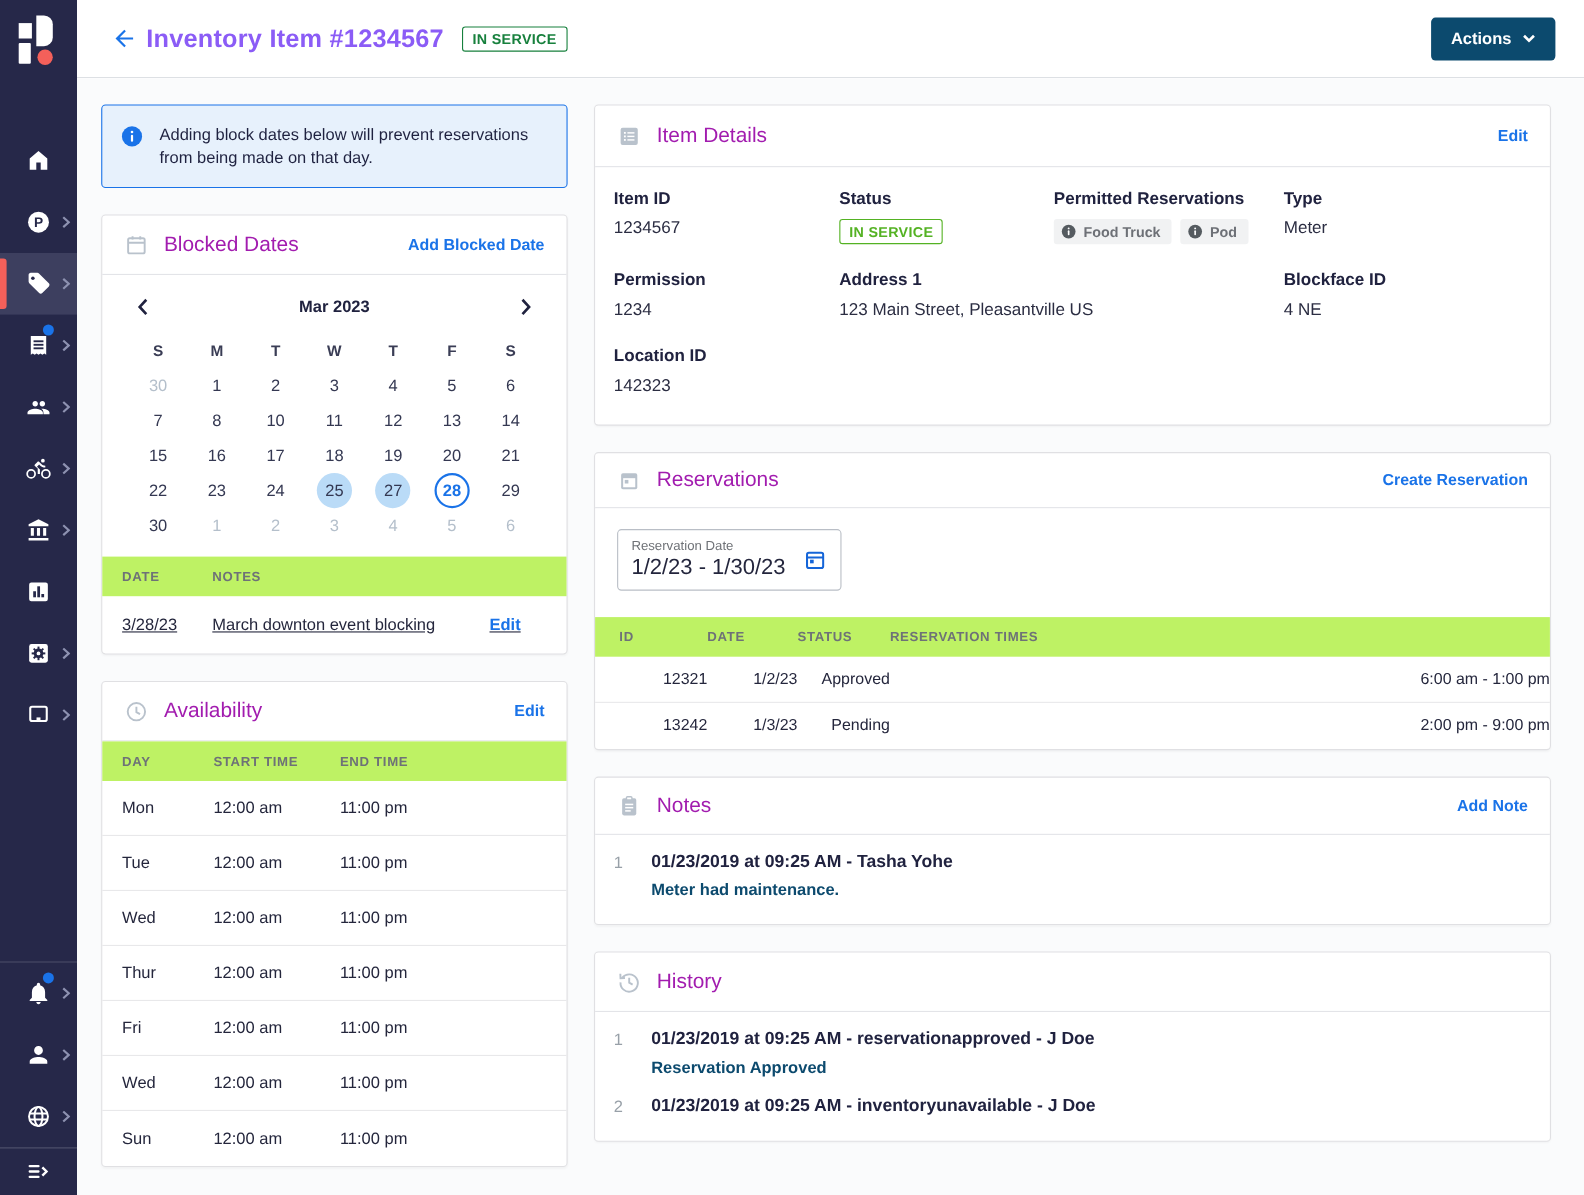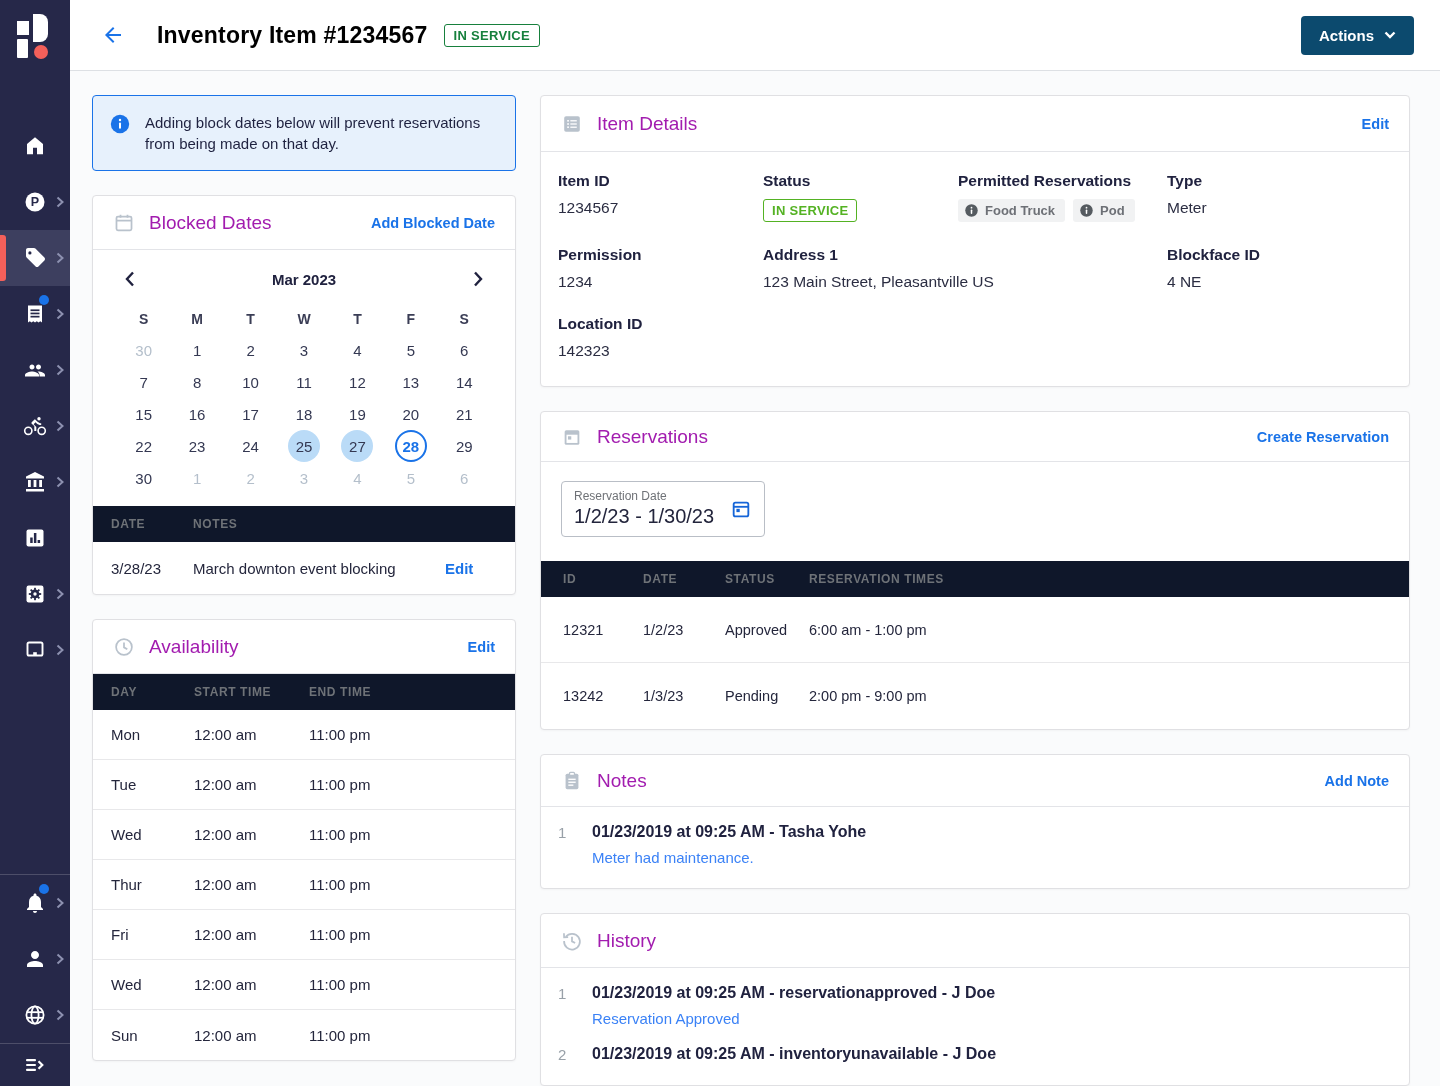--- a/index.html
+++ b/index.html
@@ -21,21 +21,21 @@
   .nav-svg { width:24px; height:24px; fill:#fff; }
   .nav-chev { position:absolute; right:6px; top:50%; transform:translateY(-50%); width:8px; height:12px; stroke:#8d91b0; stroke-width:2; fill:none; }
   .nav-dot { position:absolute; top:9px; right:21px; width:10px; height:10px; border-radius:50%; background:#1a73e8; }
   .nav-bottom { margin-top:auto; border-top:1px solid rgba(255,255,255,.18); }
   .expand-block { border-top:1px solid rgba(255,255,255,.18); height:43px; display:flex; align-items:center; justify-content:center; cursor:pointer; }
 
   
   .topbar { position:fixed; left:70px; top:0; width:1370px; height:71px; background:#fff; border-bottom:1px solid #dde0e4; display:flex; align-items:center; padding:0 26px 0 31px; z-index:5; }
   .back-btn { width:24px; height:24px; cursor:pointer; flex:none; }
   .back-btn svg { width:24px; height:24px; fill:#1a73e8; }
-  .page-title { margin-left:32px; font-size:23px; font-weight:bold; color:#000000; letter-spacing:.2px; }
+  .page-title { margin-left:8px; font-size:23px; font-weight:bold; color:#8b5cf6; letter-spacing:.2px; }
   .badge-dark { margin-left:16px; border:1.5px solid #17803d; color:#17803d; font-size:13px; font-weight:bold; padding:3px 9px; border-radius:3px; letter-spacing:.3px; }
   .actions-btn { margin-left:auto; background:#0c4a6e; color:#fff; border:none; border-radius:4px; font-family:inherit; font-size:15px; font-weight:bold; padding:11px 18px; display:flex; align-items:center; gap:10px; cursor:pointer; }
   .actions-btn svg { width:12px; height:8px; stroke:#fff; stroke-width:2.4; fill:none; }
 
   
   .content { position:absolute; left:70px; top:71px; width:1370px; padding:24px 30px 60px 22px; display:flex; gap:24px; }
   .col-left { width:424px; flex:none; display:flex; flex-direction:column; }
   .col-right { flex:1; display:flex; flex-direction:column; }
   .card { background:#fff; border:1px solid #e0e0e3; border-radius:4px; box-shadow:0 1px 2px rgba(40,44,63,.04); }
   .card-head { display:flex; align-items:center; padding:0 20px; height:54px; border-bottom:1px solid #e3e4e8; }
@@ -58,23 +58,23 @@
   .cal-month { flex:1; text-align:center; font-size:15px; font-weight:bold; color:#20223f; }
   .cal-grid { display:grid; grid-template-columns:repeat(7,1fr); row-gap:0; margin-top:4px; }
   .cal-dow { height:30px; display:flex; align-items:center; justify-content:center; font-size:14px; font-weight:bold; color:#3a3d55; }
   .cal-cell { height:32px; display:flex; align-items:center; justify-content:center; cursor:pointer; }
   .cal-day { width:32px; height:32px; display:flex; align-items:center; justify-content:center; border-radius:50%; font-size:15px; color:#343852; }
   .cal-day.muted { color:#b4bfcb; }
   .cal-day.blocked { background:#badbf7; }
   .cal-day.selected { border:2px solid #1a73e8; color:#1a73e8; font-weight:bold; }
 
   
-  .t-head { background:#0f172a; display:grid; align-items:center; height:36px; font-size:12px; font-weight:bold; color:#6e7277; letter-spacing:.6px; }
+  .t-head { background:#bef264; display:grid; align-items:center; height:36px; font-size:12px; font-weight:bold; color:#6e7277; letter-spacing:.6px; }
   .bd-cols { grid-template-columns:82px 1fr 70px; padding-left:18px; }
-  .bd-row { display:grid; grid-template-columns:82px 1fr 70px; padding-left:18px; align-items:center; height:52px; font-size:15px; color:#24263c; }
+  .bd-row { display:grid; grid-template-columns:82px 1fr 70px; padding-left:18px; align-items:center; height:52px; font-size:15px; color:#24263c;text-decoration:underline; }
   .bd-row .link { margin-left:0; font-size:15px; }
   .av-cols { grid-template-columns:83px 115px 1fr; padding-left:18px; }
   .av-row { display:grid; grid-template-columns:83px 115px 1fr; padding-left:18px; align-items:center; height:50px; font-size:15px; color:#24263c; border-bottom:1px solid #e8e8ea; }
   .av-row:last-child { border-bottom:none; }
 
   
   .det-grid { display:grid; grid-template-columns:205px 195px 209px 1fr; padding:20px 20px 26px 17px; row-gap:24px; }
   .fld-label { font-size:15.5px; font-weight:bold; color:#20223f; margin-bottom:9px; }
   .fld-value { font-size:15.5px; color:#2b2d42; }
   .badge-light { display:inline-block; border:1.5px solid #54b223; color:#54b223; font-size:13px; font-weight:bold; padding:3px 8px; border-radius:3px; letter-spacing:.3px; }
@@ -85,30 +85,30 @@
   .chip-label { font-size:13px; font-weight:bold; color:#6d7076; }
 
   
   .res-filter-wrap { padding:19px 20px 24px; }
   .res-filter { width:204px; border:1px solid #b9bec6; border-radius:4px; padding:7px 12px 8px; display:flex; align-items:center; cursor:pointer; }
   .res-filter-text { flex:1; }
   .res-filter-label { font-size:12px; color:#6f7277; margin-bottom:2px; }
   .res-filter-value { font-size:20px; color:#23253c; }
   .res-filter svg { width:22px; height:22px; flex:none; }
   .res-cols { grid-template-columns:80px 82px 84px 1fr; padding-left:22px; }
-  .res-row { display:grid; grid-template-columns:80px 82px 84px 1fr; padding-left:22px; align-items:center; height:66px; font-size:14.5px; color:#24263c; border-bottom:1px solid #e8e8ea; }
+  .res-row { display:grid; grid-template-columns:80px 82px 84px 1fr; padding-left:22px; align-items:center; height:42px; font-size:14.5px; color:#24263c; border-bottom:1px solid #e8e8ea;text-align:right; }
   .res-row:last-child { border-bottom:none; }
 
   
   .entry-list { padding:16px 20px 22px 17px; }
   .entry { display:flex; }
   .entry + .entry { margin-top:18px; }
   .entry-num { width:34px; flex:none; font-size:15px; color:#98a0a8; padding-top:1px; }
   .entry-head { font-size:16px; font-weight:bold; color:#20223f; }
-  .entry-body { font-size:15px; color:#3b82f6; margin-top:8px; }
+  .entry-body { font-size:15px; color:#0c4a6e; margin-top:8px;font-weight:bold; }
 
   .mb24 { margin-bottom:24px; }
 </style>
 </head>
 <body>
 
 <nav class="sidebar">
   <div class="logo-block">
     <div class="logo">
       <div class="sq"></div>

